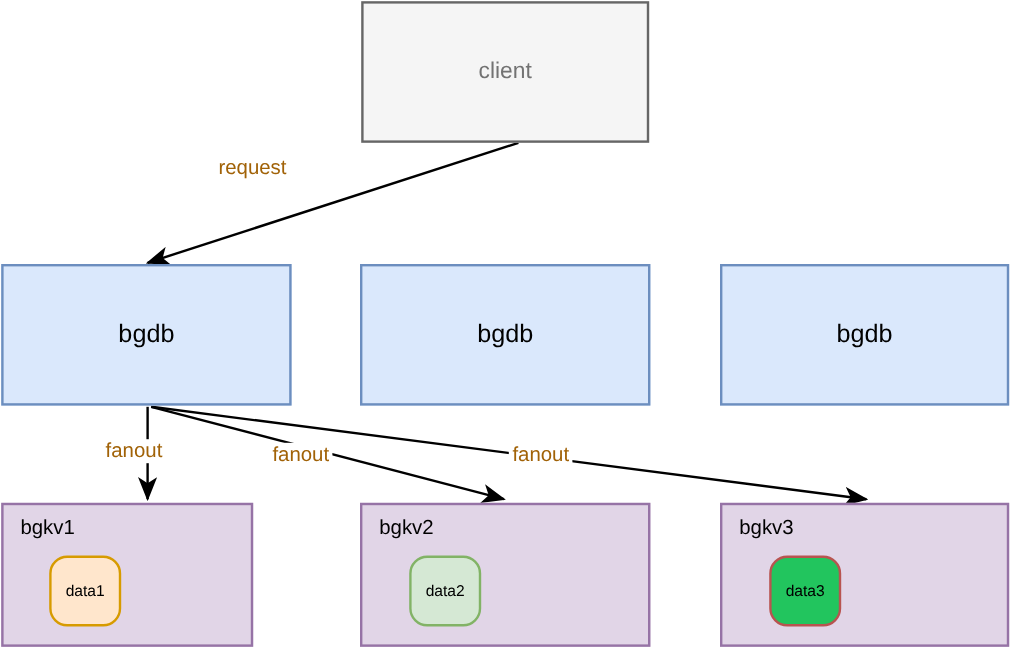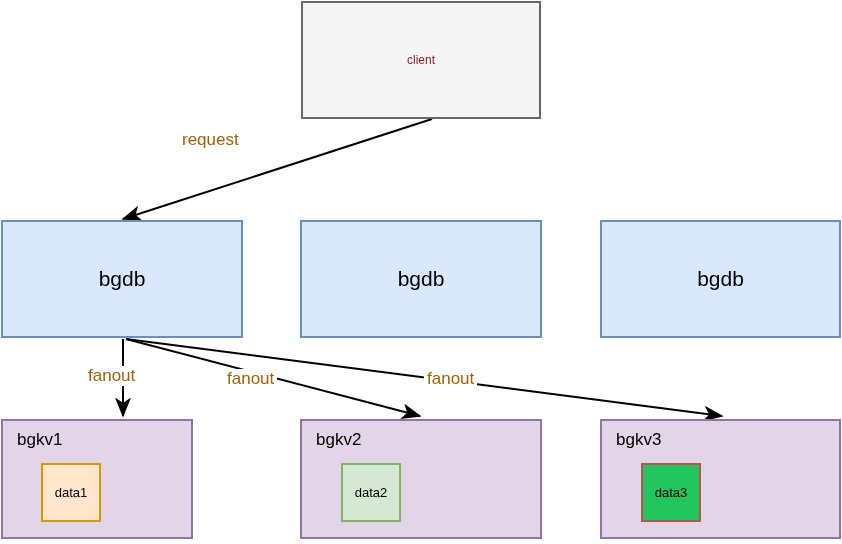--- a/index.html
+++ b/index.html
@@ -27,22 +27,22 @@
   }
   
   .client-node {
     background: #f5f5f5;
     border-color: #666666;
     display: flex;
     align-items: center;
     justify-content: center;
   }
   .client-label {
-    font-size: 12px;
-    color: #7f1d1d;
+    font-size: 19px;
+    color: #737373;
   }
   
   .bgdb-node {
     background: #dae8fc;
     border-color: #6c8ebf;
     display: flex;
     align-items: center;
     justify-content: center;
   }
   .bgdb-label {
@@ -65,20 +65,21 @@
   .data-node {
     position: absolute;
     box-sizing: border-box;
     border-width: 2px;
     border-style: solid;
     display: flex;
     align-items: center;
     justify-content: center;
     font-size: 13px;
     color: #000000;
+    border-radius: 15px;
   }
   .data-orange { background: #ffe6cc; border-color: #d79b00; }
   .data-green  { background: #d5e8d4; border-color: #82b366; }
   .data-red    { background: #22c55e; border-color: #b85450; }
 
   
   #edges {
     position: absolute;
     left: 0;
     top: 0;
@@ -119,21 +120,21 @@
   <div class="node bgdb-node" id="node-bgdb-0" style="left: 1px; top: 220px; width: 242px; height: 118px;">
     <span class="bgdb-label">bgdb</span>
   </div>
   <div class="node bgdb-node" id="node-bgdb-1" style="left: 300px; top: 220px; width: 242px; height: 118px;">
     <span class="bgdb-label">bgdb</span>
   </div>
   <div class="node bgdb-node" id="node-bgdb-2" style="left: 600px; top: 220px; width: 241px; height: 118px;">
     <span class="bgdb-label">bgdb</span>
   </div>
 
-  <div class="node bgkv-node" id="node-bgkv-0" style="left: 1px; top: 419px; width: 192px; height: 120px;">
+  <div class="node bgkv-node" id="node-bgkv-0" style="left: 1px; top: 419px; width: 210px; height: 120px;">
     <span class="bgkv-label">bgkv1</span>
   </div>
   <div class="node bgkv-node" id="node-bgkv-1" style="left: 300px; top: 419px; width: 242px; height: 120px; padding-left: 20px;">
     <span class="bgkv-label">bgkv2</span>
   </div>
   <div class="node bgkv-node" id="node-bgkv-2" style="left: 600px; top: 419px; width: 241px; height: 120px;">
     <span class="bgkv-label">bgkv3</span>
   </div>
 
   <div class="data-node data-orange" id="node-data-0" style="left: 41px; top: 463px; width: 60px; height: 59px;">data1</div>

